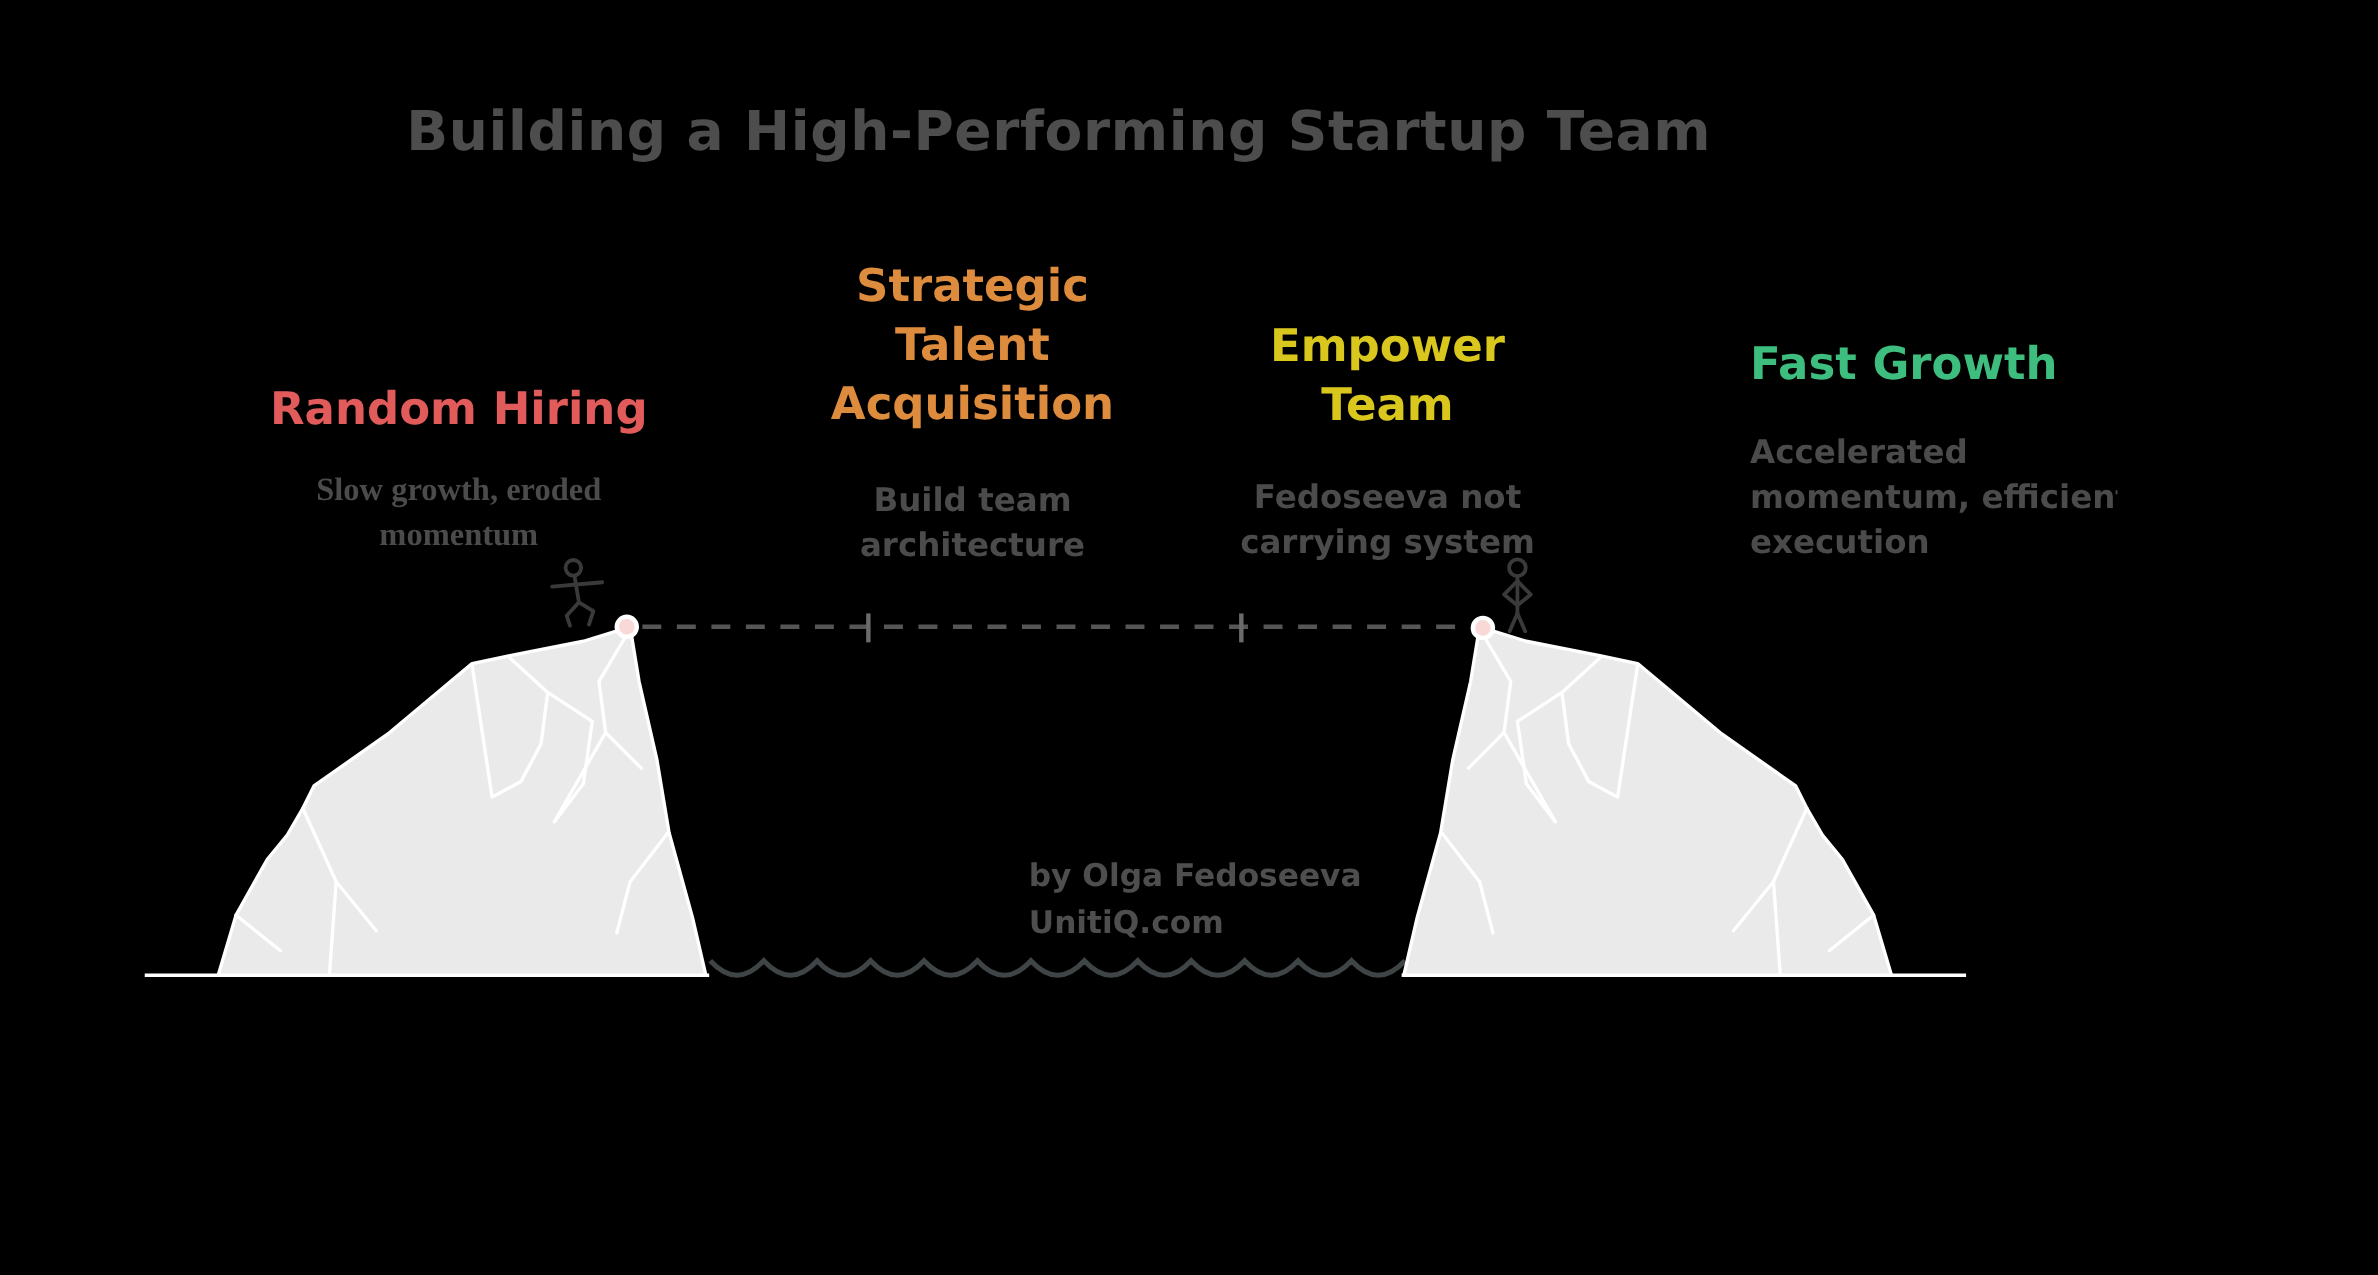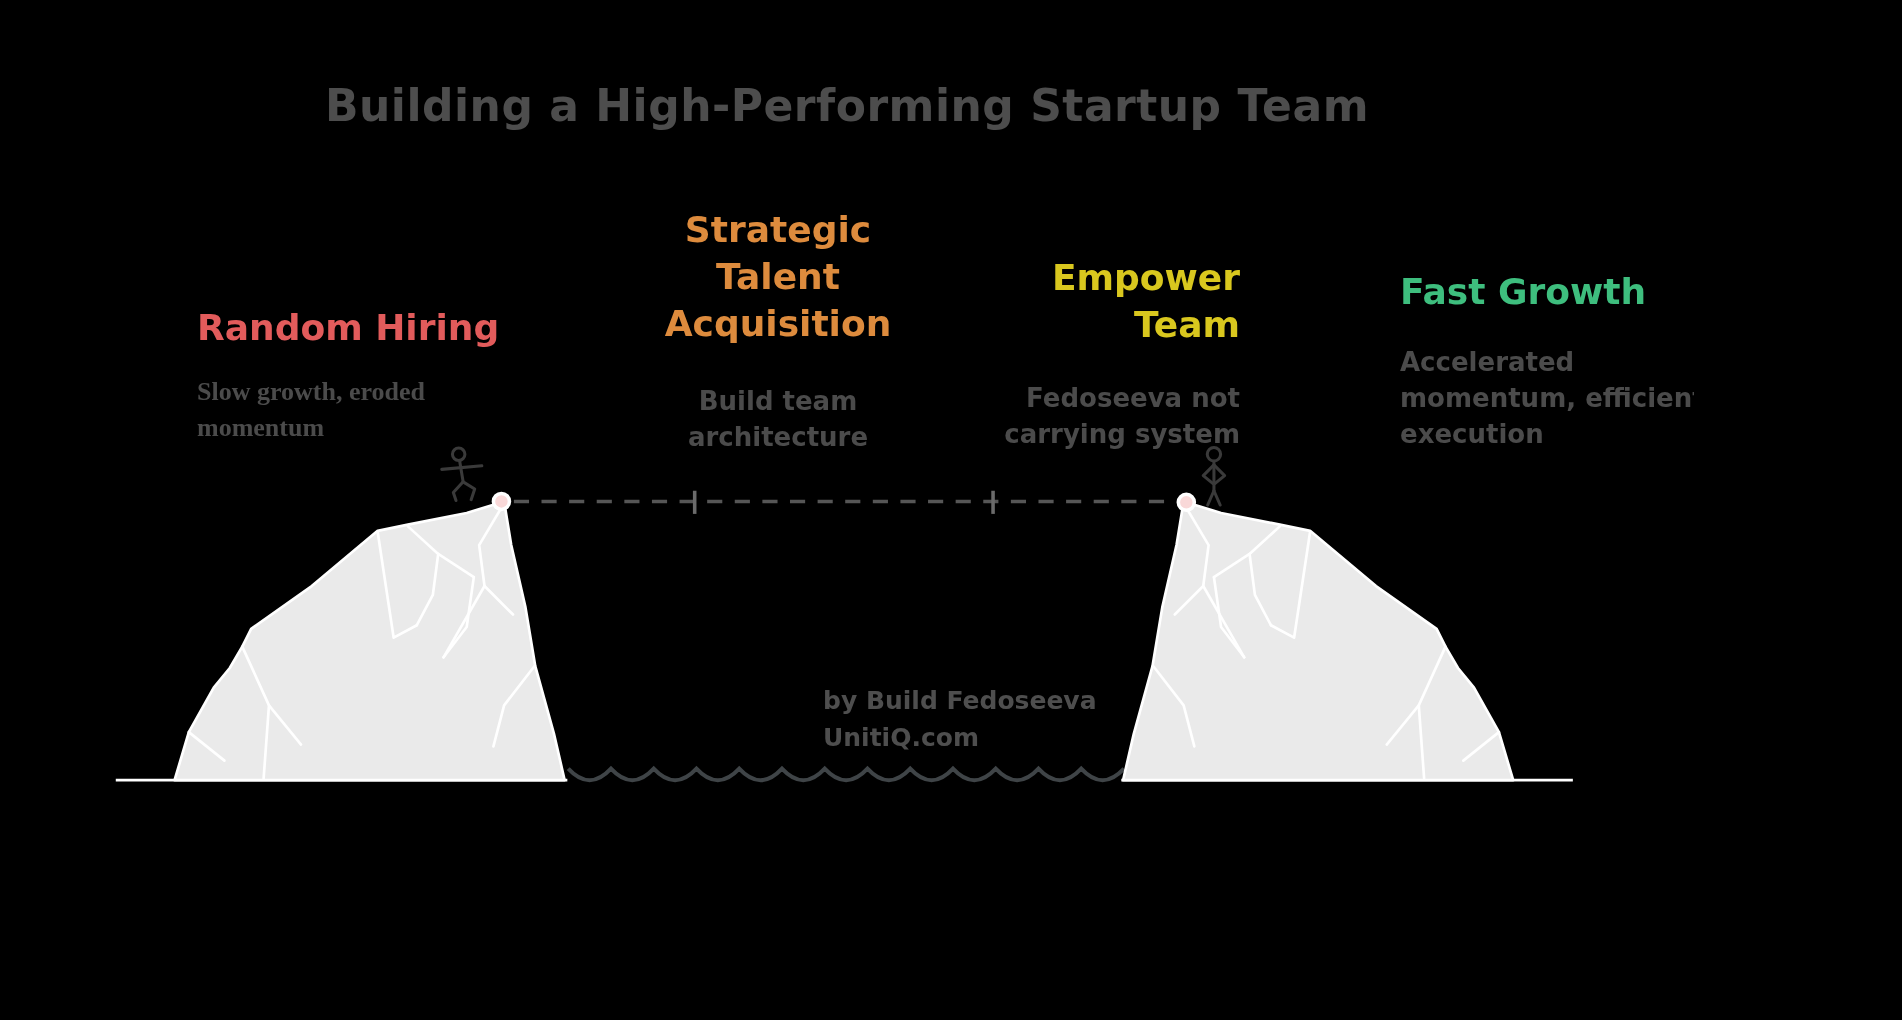--- a/index.html
+++ b/index.html
@@ -22,25 +22,25 @@
     top: 80px; left: 0; width: 100%;
     text-align: center;
     font-size: 44px;
     letter-spacing: 0.5px;
     color: #4d4d4d;
   }
   .col { position: absolute; }
   .col .heading { font-size: 36px; line-height: 47px; }
   .col .desc { font-size: 26px; line-height: 36px; color: #4b4b4b; }
 
-  #col-1 { left: 197px; width: 340px; top: 304px; text-align: left; }
+  #col-1 { left: 197px; width: 340px; top: 304px; text-align: center; }
   #col-1 .desc { margin-top: 23px; font-family: Liberation Serif, serif; }
   #col-2 { left: 648px; width: 260px; top: 206px; text-align: center; }
   #col-2 .desc { margin-top: 36px; }
-  #col-3 { left: 980px; width: 260px; top: 254px; text-align: right; }
+  #col-3 { left: 980px; width: 260px; top: 254px; text-align: center; }
   #col-3 .desc { margin-top: 32px; }
   #col-4 { left: 1400px; width: 322px; top: 268px; text-align: left; }
   #col-4 .desc { margin-top: 29px; }
 
   .attribution {
     position: absolute;
     left: 823px; top: 682px;
     font-size: 25px; line-height: 37px;
     color: #4e4e4e;
     text-align: left;
@@ -119,17 +119,17 @@
     <div class="heading" style="color: rgb(217, 199, 30);">Empower Team</div>
     <div class="desc" style="color: rgb(75, 75, 75);">Fedoseeva not carrying system</div>
   </div>
 
   <div class="col" id="col-4">
     <div class="heading" style="color: rgb(62, 190, 126);">Fast Growth</div>
     <div class="desc" style="color: rgb(75, 75, 75);">Accelerated momentum, efficient execution</div>
   </div>
 
   <div class="attribution">
-    <div>by Build Fedoseeva</div>
+    <div>by Olga Fedoseeva</div>
     <div>UnitiQ.com</div>
   </div>
 
 </div>
 
 </body></html>

